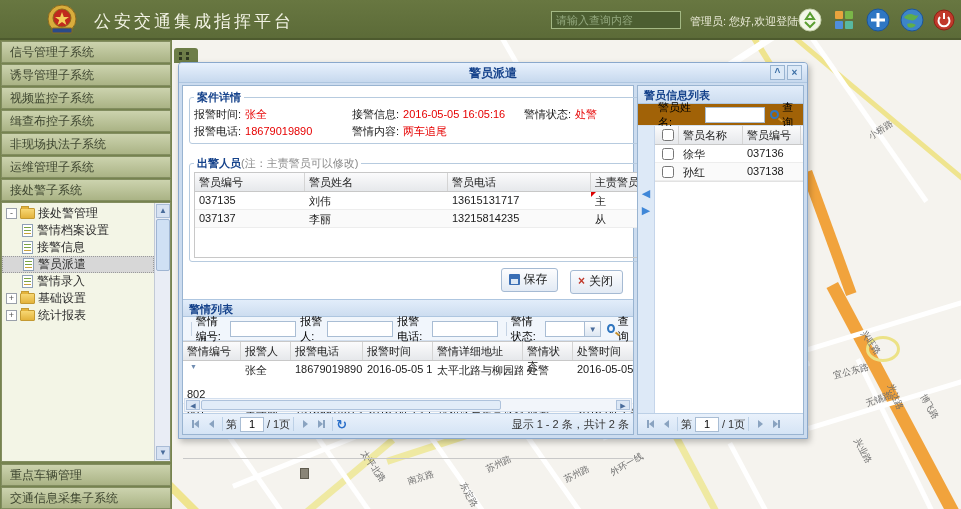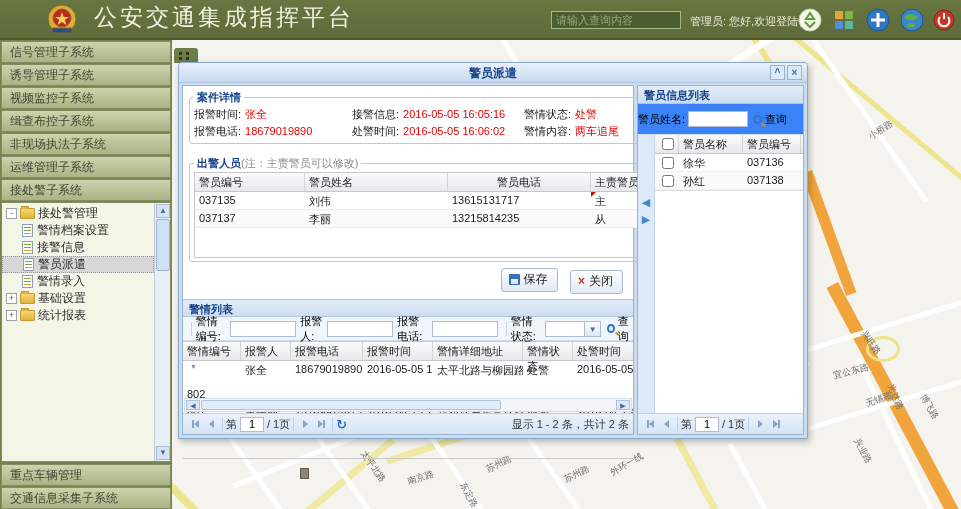--- a/index.html
+++ b/index.html
@@ -2,21 +2,21 @@
 <html><head>
 <meta charset="utf-8">
 <style>
   * { margin:0; padding:0; box-sizing:border-box; font-family:"Liberation Sans","DejaVu Sans",sans-serif; }
   html,body { width:961px; height:509px; overflow:hidden; background:#f4f2ec; }
 
   
   .app-header { position:absolute; left:0; top:0; width:961px; height:40px;
     background:linear-gradient(#687741,#5c6b38); border-bottom:2px solid #4d5a2e; z-index:50; }
   .logo { position:absolute; left:46px; top:4px; width:32px; height:32px; }
-  .app-title { position:absolute; left:94px; top:2px; color:#f2f2e4; font-size:23px; letter-spacing:3px; }
+  .app-title { position:absolute; left:94px; top:10px; color:#f2f2e4; font-size:17px; letter-spacing:3px; }
   .hdr-search { position:absolute; left:551px; top:11px; width:130px; height:18px;
     background:#4c5e31; border:1px solid #a3b884; color:#cdd8bc; font-size:11px; padding:0 4px; }
   .hdr-search::placeholder { color:#93a87e; }
   .welcome { position:absolute; left:690px; top:14px; color:#e9e9d6; font-size:11px; }
   .hdr-btn { position:absolute; top:6px; width:30px; height:28px; border:none; background:transparent;
     cursor:pointer; border-radius:4px; }
   .hdr-btn svg { display:block; margin:0 auto; }
 
   
   .sidebar { position:absolute; left:0; top:40px; width:172px; height:469px;
@@ -112,22 +112,22 @@
   .pg-btn { width:16px; height:16px; display:flex; align-items:center; justify-content:center; cursor:pointer; }
   .tri { width:0; height:0; border-top:4px solid transparent; border-bottom:4px solid transparent; }
   .tri.r { border-left:5px solid #8aa3c0; } .tri.l { border-right:5px solid #8aa3c0; }
   .bar { width:2px; height:8px; background:#8aa3c0; }
   .pg-sep { width:1px; height:14px; background:#bcd0e6; margin:0 3px; }
   .pg-input { width:24px; height:15px; border:1px solid #a9bdd4; font-size:11px; text-align:center; margin:0 3px; }
   .refresh { color:#2a6fc9; font-size:13px; font-weight:bold; cursor:pointer; }
   .pg-status { margin-left:auto; font-size:11px; color:#333; }
 
   
-  .off-search { height:31px; background:#3b82f6; border-bottom:1px solid #d3dfee; display:flex; align-items:center;
-    font-size:11px; padding-left:0; flex:0 0 auto; }
+  .off-search { height:22px; background:#a16207; border-bottom:1px solid #d3dfee; display:flex; align-items:center;
+    font-size:11px; padding-left:20px; flex:0 0 auto; }
   .off-search input { width:60px; height:16px; border:1px solid #a9bdd4; font-size:11px; margin:0 3px; }
   .off-body { flex:1 1 auto; display:flex; position:relative; }
   .arrow-gutter { width:17px; background:#dde9f7; border-right:1px solid #c5d5ea; display:flex; flex-direction:column;
     align-items:center; padding-top:62px; gap:6px; }
   .xfer { font-size:11px; color:#3f87d8; cursor:pointer; line-height:11px; }
   .off-grid { flex:1; }
   .chk { width:12px; height:12px; margin:1px 0 0 3px; }
 
   .grow .gc, .ghead .gc { flex:0 0 auto; }
 </style>
@@ -319,39 +319,35 @@
               <span class="cfield w3">
                 <span class="lbl">警情状态:</span>
                 <span class="val">处警</span>
               </span>
             </div>
             <div class="case-row">
               <span class="cfield w1">
                 <span class="lbl">报警电话:</span>
                 <span class="val">18679019890</span>
               </span>
-              <span class="cfield w2">
-                <span class="lbl">处警时间:</span>
-                <span class="val">2016-05-05 16:06:02</span>
-              </span>
               <span class="cfield w3">
                 <span class="lbl">警情内容:</span>
                 <span class="val">两车追尾</span>
               </span>
             </div>
           </div>
       </fieldset>
 
       <fieldset style="margin-top:12px">
         <legend><span>出警人员</span><span class="note">(注：主责警员可以修改)</span></legend>
         <div class="grid" id="dispatch-grid" style="height:86px; overflow:hidden">
             <div class="ghead">
               <span class="gc" style="width: 110px;">警员编号</span>
               <span class="gc" style="width: 143px;">警员姓名</span>
-              <span class="gc" style="width: 143px; text-align: center;">警员电话</span>
+              <span class="gc" style="width: 143px;">警员电话</span>
               <span class="gc" style="width: 90px;">主责警员</span>
             </div>
             <div class="grow">
               <span class="gc" style="width: 110px;">037135</span>
               <span class="gc" style="width: 143px;">刘伟</span>
               <span class="gc" style="width: 143px;">13615131717</span>
               <span class="gc dirty" style="width: 90px;">主</span>
             </div>
             <div class="grow alt">
               <span class="gc" style="width: 110px;">037137</span>

